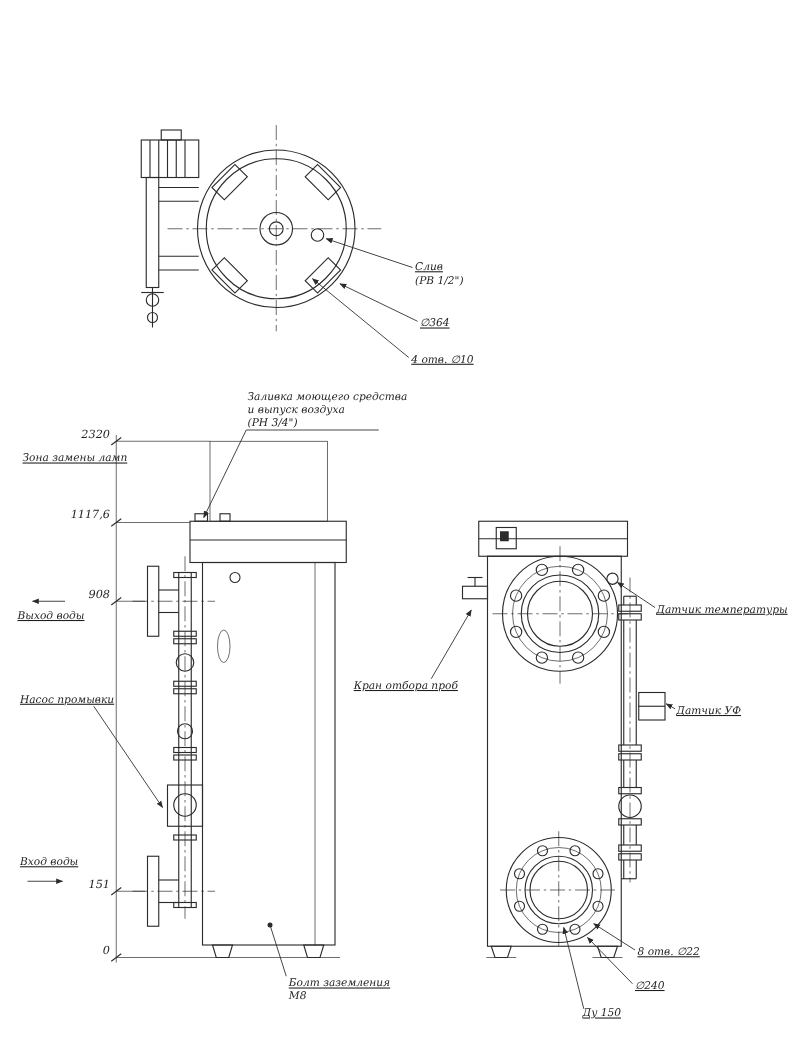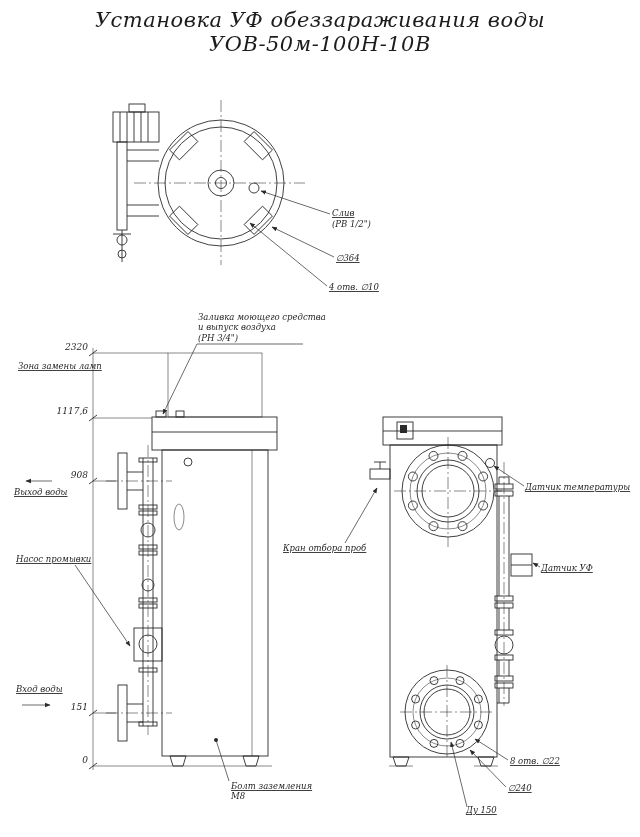--- a/index.html
+++ b/index.html
@@ -21,21 +21,20 @@
   .dim { font-size:9px; }
   .u   { text-decoration:underline; }
   .cl   { stroke-dasharray:12 3 2 3; stroke-width:.55; }
   .thin { stroke-width:.55; }
   .ldr  { stroke:#2b2b2b; stroke-width:.7; fill:none; }
 </style>
 </head>
 <body>
 
 <div class="page">
-  <h1 class="title">Установка УФ обеззараживания воды УОВ-50м-100Н-10В</h1>
 
   <svg class="drawing" width="640" height="837" viewBox="0 0 640 837">
     <defs>
       <marker id="arr" viewBox="0 0 10 10" refX="9" refY="5" markerWidth="8" markerHeight="8" orient="auto">
         <path d="M0,1 L10,5 L0,9 z" fill="#2b2b2b"></path>
       </marker>
     </defs>
 
     <g stroke="#2b2b2b" fill="none" stroke-width="0.9">
 

